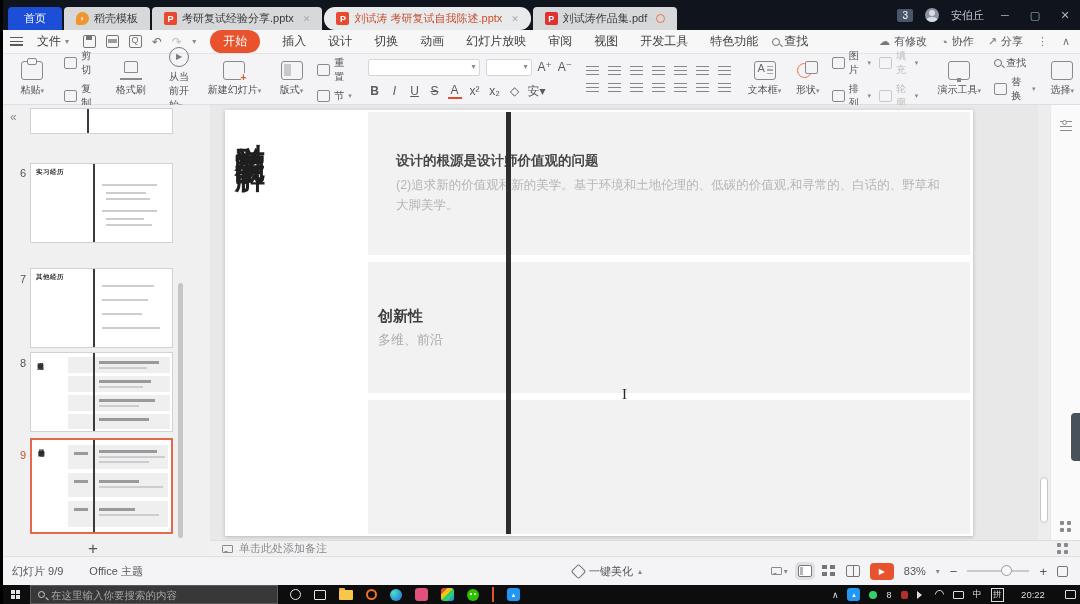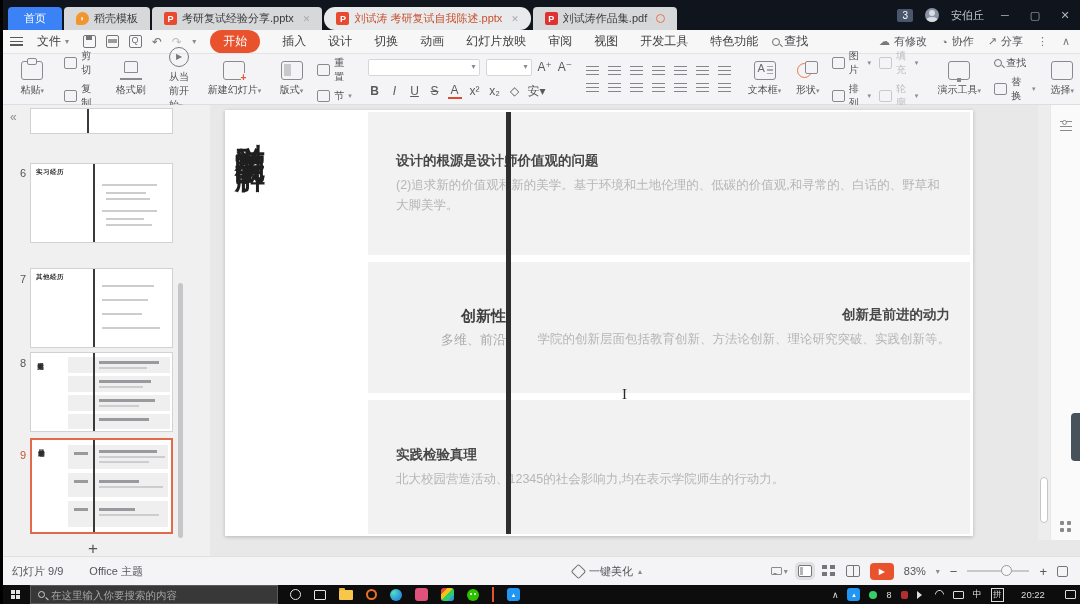--- a/index.html
+++ b/index.html
@@ -7,21 +7,21 @@
   #app {
     position:relative; width:1080px; height:604px; overflow:hidden;
     background:#e9e9ea; font-family:"Liberation Sans","DejaVu Sans",sans-serif;
     -webkit-font-smoothing:antialiased;
   }
   
   .titlebar { position:absolute; top:0; left:0; right:0; height:30px; background:#10151d; }
   .tabs { position:absolute; left:8px; bottom:0; display:flex; gap:2px; height:23px; }
   .tab { display:flex; align-items:center; gap:5px; padding:0 12px; font-size:11px;
          background:#d7d8da; color:#3a3a3d; border-radius:4px 4px 0 0; white-space:nowrap; }
-  .tab.home { background:#3b82f6; color:#fff; padding:0 16px; }
+  .tab.home { background:#1d4ed8; color:#fff; padding:0 16px; }
   .tab.active { background:#e9eaec; color:#c8502e;border-radius:11px; }
   .ticon { width:13px; height:13px; border-radius:2px; display:flex; align-items:center;
            justify-content:center; font-size:9px; font-weight:bold; color:#fff; flex:0 0 auto; }
   .ticon.ppt { background:#e8492f; } .ticon.ppt::before { content:"P"; }
   .ticon.pdf { background:#e03131; } .ticon.pdf::before { content:"P"; }
   .ticon.docer { background:#f2952d; border-radius:50% 50% 50% 2px; } .ticon.docer::before { content:"◗"; font-size:8px; }
   .tab .closex { color:#a7abb2; font-size:9px; margin-left:4px; }
   .sync { width:9px; height:9px; border:1.5px solid #e8774a; border-radius:50%; margin-left:4px; }
   .newtab { position:absolute; left:645px; bottom:4px; color:#cfd3da; font-size:15px; }
   .tbar-right { position:absolute; right:6px; top:0; height:30px; display:flex; align-items:center; gap:12px; }
@@ -105,21 +105,21 @@
   .pscroll { position:absolute; left:178px; top:178px; width:5px; height:255px; background:#c6c6c8; border-radius:3px; }
   .addslide { position:absolute; left:88px; top:434px; font-size:17px; color:#555; }
   
   .canvas { flex:1; position:relative; background:#e8e8e9; }
   .slide { position:absolute; left:15px; top:5px; width:748px; height:426px; background:#fff;
            box-shadow:0 1px 4px rgba(0,0,0,.22); }
   .slide-title { position:absolute; left:10px; top:9px; font-size:30px; font-weight:900; color:#1f1f1f;
                  writing-mode:vertical-rl; text-orientation:upright; letter-spacing:4px; line-height:1; }
   .rows { position:absolute; left:143px; top:2px; width:602px; height:422px; display:flex; flex-direction:column; }
   .srow { background:#f2f2f3; display:flex; }
-  .srow.r1 { height:143px; } .rgap { height:7px; background:#fff; } .srow.r2 { height:131px;text-align:right; } .srow.r3 { flex:1; }
+  .srow.r1 { height:143px; } .rgap { height:7px; background:#fff; } .srow.r2 { height:131px; } .srow.r3 { flex:1; }
   .slabel { width:138px; display:flex; flex-direction:column; justify-content:center; padding-left:10px; flex:0 0 auto; }
   .slabel .l1 { font-size:15px; font-weight:bold; color:#3f3f3f; }
   .slabel .l2 { font-size:13px; color:#ababad; margin-top:5px; }
   .blackbar { position:absolute; left:281px; top:2px; width:5px; height:422px; background:#2e2e2e; }
   .stext { flex:1; display:flex; flex-direction:column; justify-content:center; padding:0 20px 0 28px; }
   .stext .h { font-size:13.5px; font-weight:bold; color:#474747; }
   .stext .b { font-size:12.5px; color:#b6b6b7; line-height:1.6; margin-top:5px; }
   .ibeam { position:absolute; left:412px; top:281px; font-family:"Liberation Serif","DejaVu Serif",serif;
            font-size:15px; color:#2a2a2a; }
   .cscroll { position:absolute; right:30px; top:0; bottom:16px; width:12px; background:#ededee; }
@@ -521,47 +521,44 @@
               <div class="h">设计的根源是设计师价值观的问题</div>
               <div class="b">(2)追求新的价值观和新的美学。基于环境和土地伦理的、低碳的价值观,和寻常的、白话的、野草和大脚美学。</div>
             </div>
           </div>
           <div class="rgap"></div>
           <div class="srow r2">
             <div class="slabel">
               <div class="l1">创新性</div>
               <div class="l2">多维、前沿</div>
             </div>
-            <div class="stext">
-              <div class="h">创新是前进的动力</div>
-              <div class="b">学院的创新层面包括教育创新、方法论创新、理论研究突破、实践创新等。</div>
-            </div>
           </div>
           <div class="rgap"></div>
           <div class="srow r3">
-            <div class="stext">
-              <div class="h">实践检验真理</div>
-              <div class="b">北大校园营造活动、12345的社会影响力,均在表示学院师生的行动力。</div>
-            </div>
           </div>
         </div>
         <div class="blackbar"></div>
       </div>
 
       <span class="ibeam">I</span>
 
       <div class="cscroll">
         <div class="cthumb"></div>
       </div>
       <div class="rail">
         <span class="tune"></span>
         <span class="gridic" style="position:absolute;left:9px;bottom:8px"></span>
       </div>
       <div class="float-dark"></div>
 
+      <div class="notes">
+        <span class="noteic"></span>
+        <span>单击此处添加备注</span>
+        <span class="gridend gridic"></span>
+      </div>
     </div>
   </div>
 
   <div class="statusbar">
     <div class="lft">
       <span>幻灯片 9/9</span>
       <span>Office 主题</span>
     </div>
     <div class="beauty">
       <span class="beautyic"></span>

